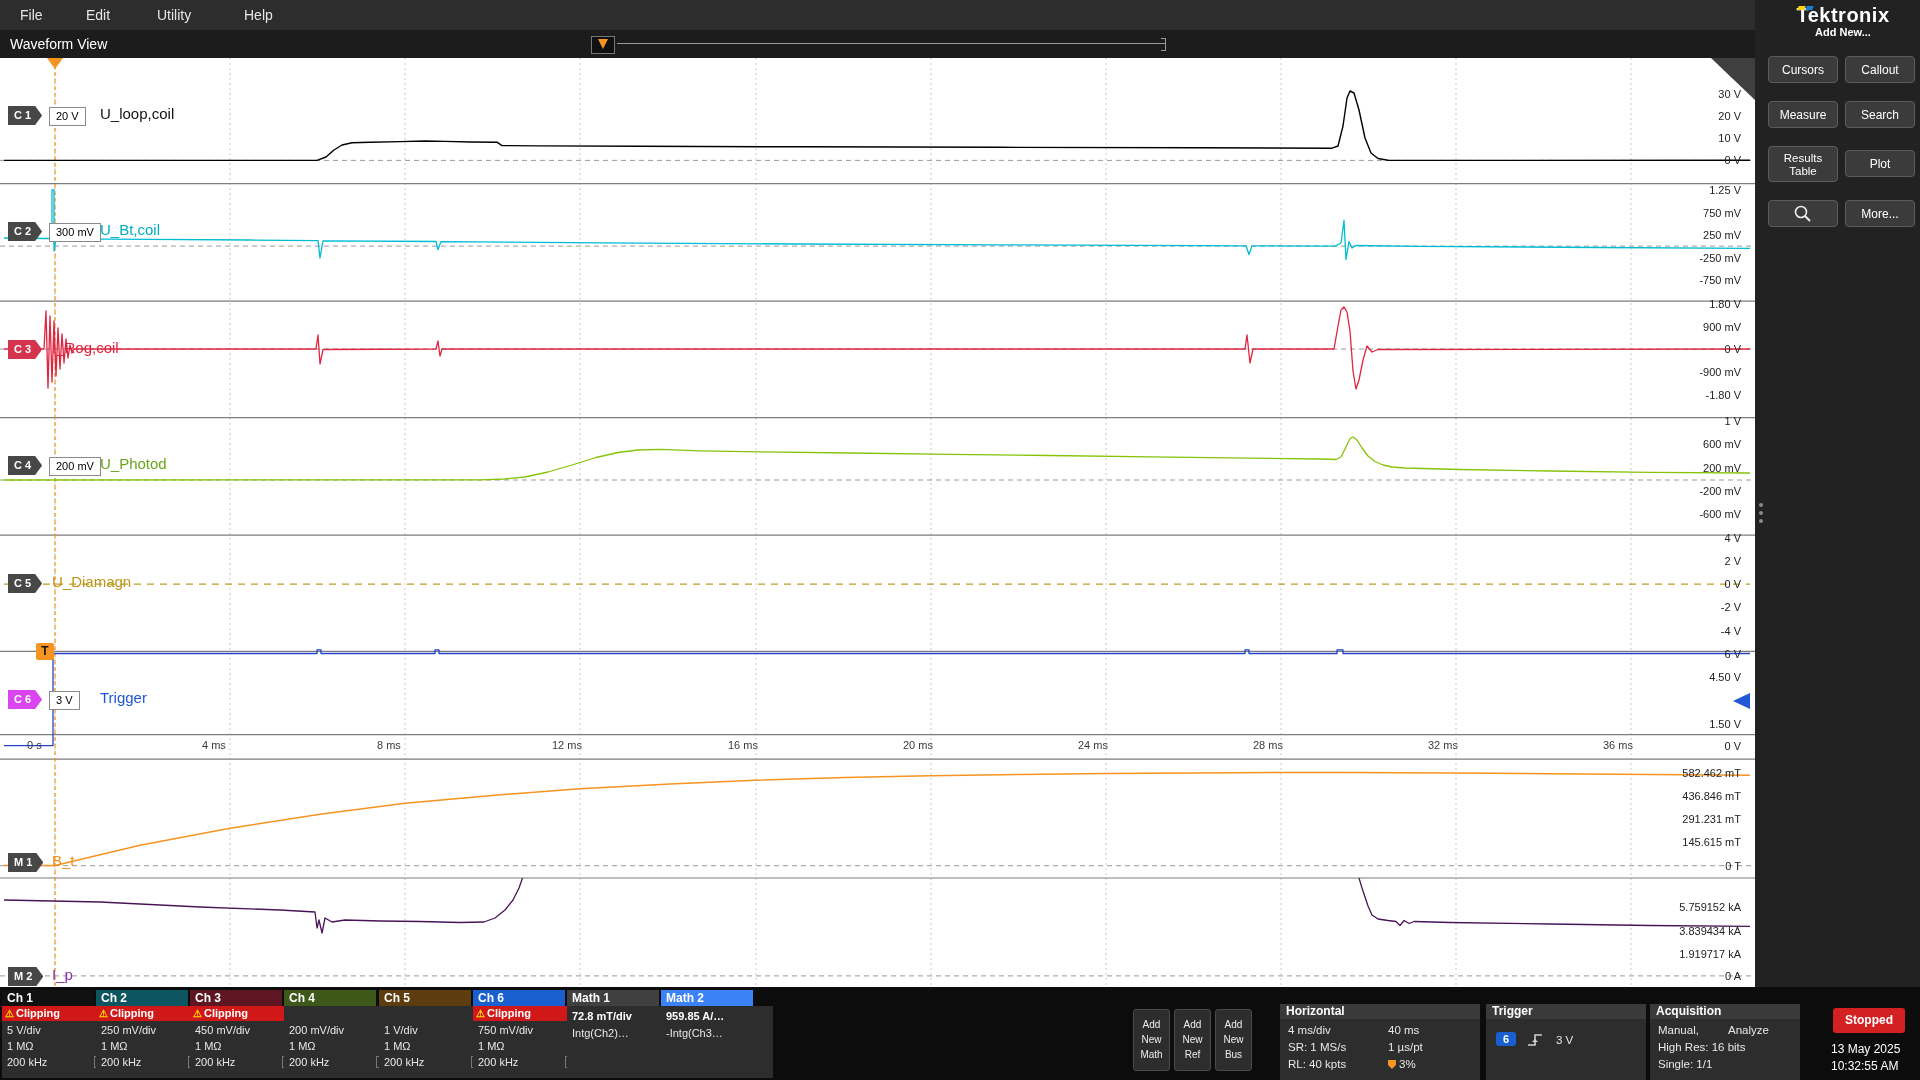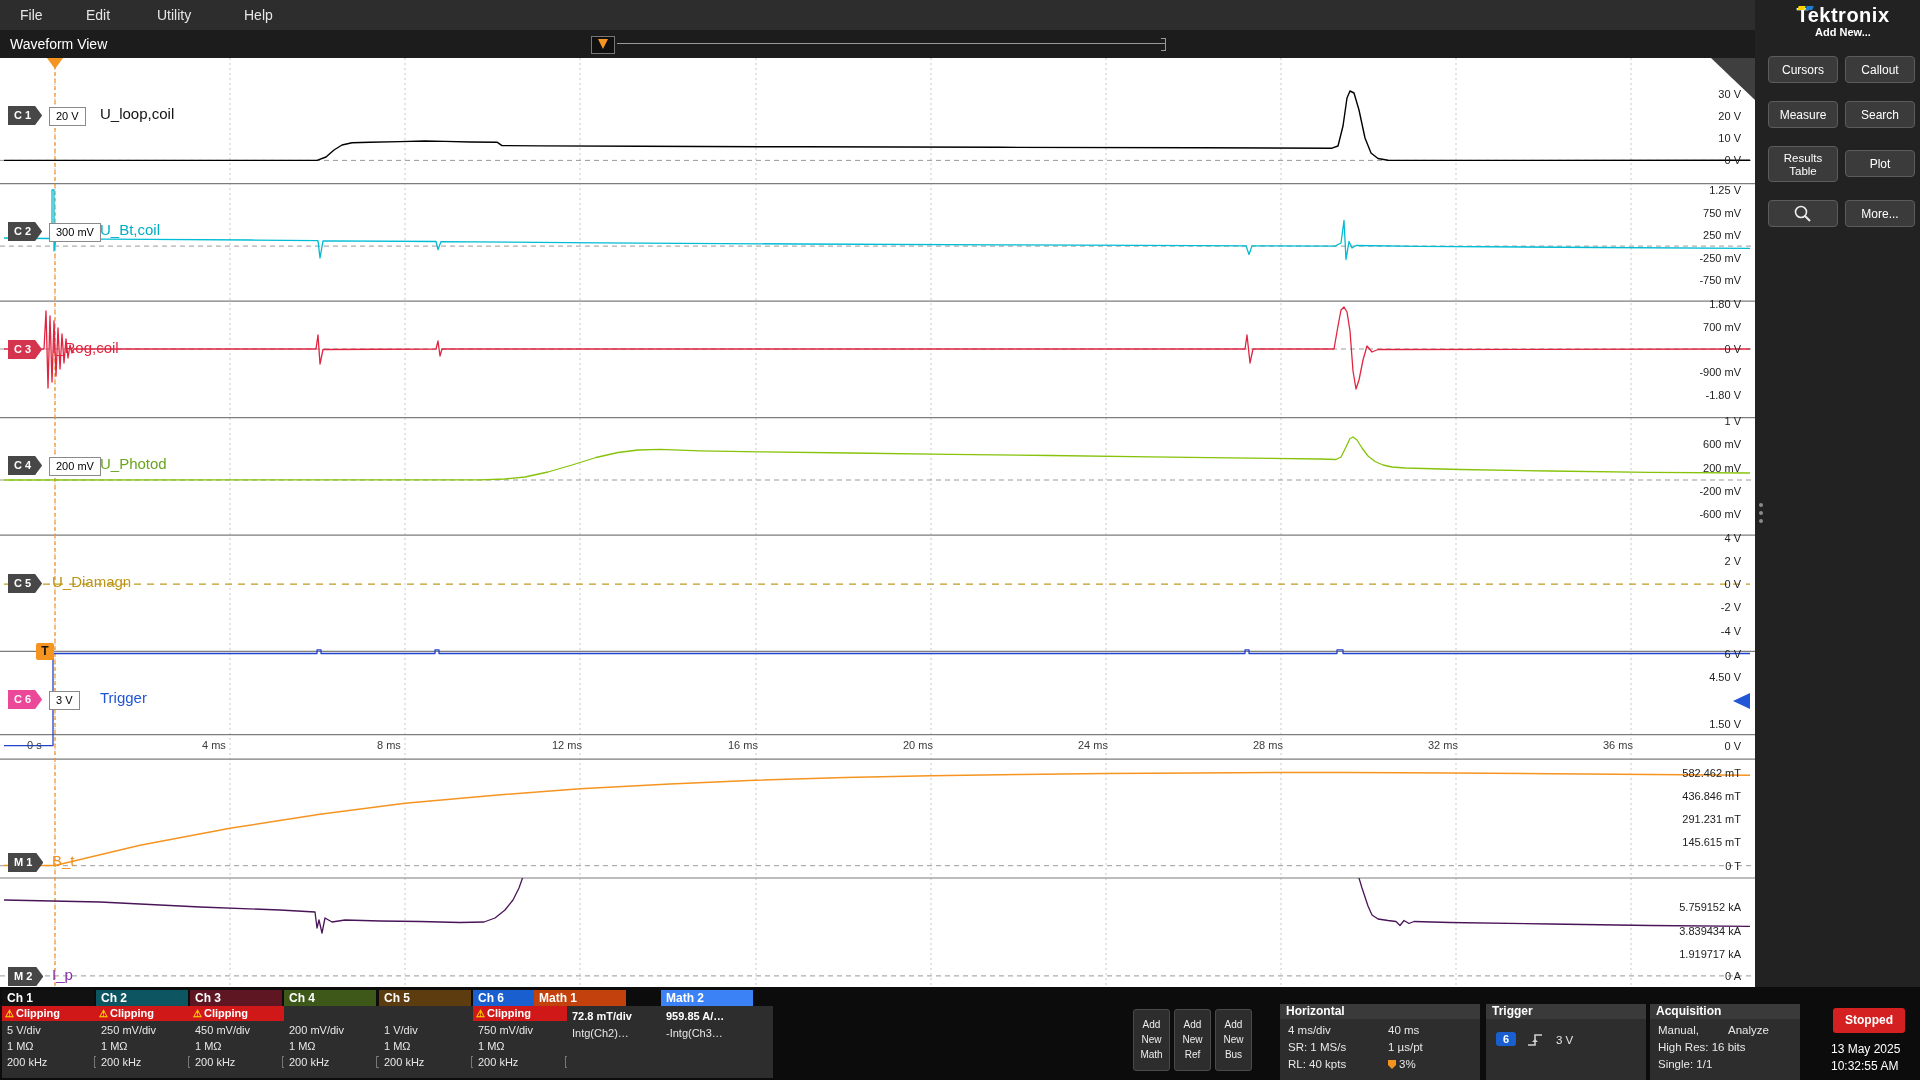--- a/index.html
+++ b/index.html
@@ -126,21 +126,21 @@
   <span class="badge" style="top:282px;background:#d5344e">C 3</span>
   <span class="chname" style="left:52px;top:281px;color:#e02540">I_Rog,coil</span>
 
   <span class="badge" style="top:398px">C 4</span>
   <span class="vbox" style="top:399px">200 mV</span>
   <span class="chname" style="left:100px;top:397px;color:#6aa51e">U_Photod</span>
 
   <span class="badge" style="top:516px">C 5</span>
   <span class="chname" style="left:52px;top:515px;color:#bd9414">U_Diamagn</span>
 
-  <span class="badge" style="top:632px;background:#ec4899">C 6</span>
+  <span class="badge" style="top:632px;background:#d946ef">C 6</span>
   <span class="vbox" style="top:633px">3 V</span>
   <span class="chname" style="left:100px;top:631px;color:#2056d4">Trigger</span>
 
   <span class="badge" style="top:795px">M 1</span>
   <span class="chname" style="left:52px;top:794px;color:#ef8f1f">B_t</span>
 
   <span class="badge" style="top:909px">M 2</span>
   <span class="chname" style="left:52px;top:908px;color:#8a2fa8">I_p</span>
 
   <span class="axl" style="top:36px">30 V</span>
@@ -148,21 +148,21 @@
   <span class="axl" style="top:80px">10 V</span>
   <span class="axl" style="top:102px">0 V</span>
 
   <span class="axl" style="top:132px">1.25 V</span>
   <span class="axl" style="top:155px">750 mV</span>
   <span class="axl" style="top:177px">250 mV</span>
   <span class="axl" style="top:200px">-250 mV</span>
   <span class="axl" style="top:222px">-750 mV</span>
 
   <span class="axl" style="top:246px">1.80 V</span>
-  <span class="axl" style="top:269px">700 mV</span>
+  <span class="axl" style="top:269px">900 mV</span>
   <span class="axl" style="top:291px">0 V</span>
   <span class="axl" style="top:314px">-900 mV</span>
   <span class="axl" style="top:337px">-1.80 V</span>
 
   <span class="axl" style="top:363px">1 V</span>
   <span class="axl" style="top:386px">600 mV</span>
   <span class="axl" style="top:410px">200 mV</span>
   <span class="axl" style="top:433px">-200 mV</span>
   <span class="axl" style="top:456px">-600 mV</span>
 
@@ -201,21 +201,21 @@
 </div>
 
 <div id="bottom"></div>
 
 <div class="chtab" style="left:2px;background:#111">Ch 1</div>
 <div class="chtab" style="left:96px;background:#0d5560">Ch 2</div>
 <div class="chtab" style="left:190px;background:#5d1622">Ch 3</div>
 <div class="chtab" style="left:284px;background:#3d5818">Ch 4</div>
 <div class="chtab" style="left:379px;background:#5d3c10">Ch 5</div>
 <div class="chtab" style="left:473px;background:#1a5fd0">Ch 6</div>
-<div class="chtab" style="left:534px;background:#c2410c">Math 1</div>
+<div class="chtab" style="left:567px;background:#404040">Math 1</div>
 <div class="chtab" style="left:661px;background:#3b82f6">Math 2</div>
 
 <div class="cell" style="left:2px">
   <div class="cliprow"><span class="warnico">⚠</span><span>Clipping</span></div>
   <span class="crow" style="top:18px">5 V/div</span>
   <span class="crow" style="top:34px">1 MΩ</span>
   <span class="crow" style="top:50px">200 kHz</span>
   <span class="bwbadge">Bw</span>
 </div>
 <div class="cell" style="left:96px">

